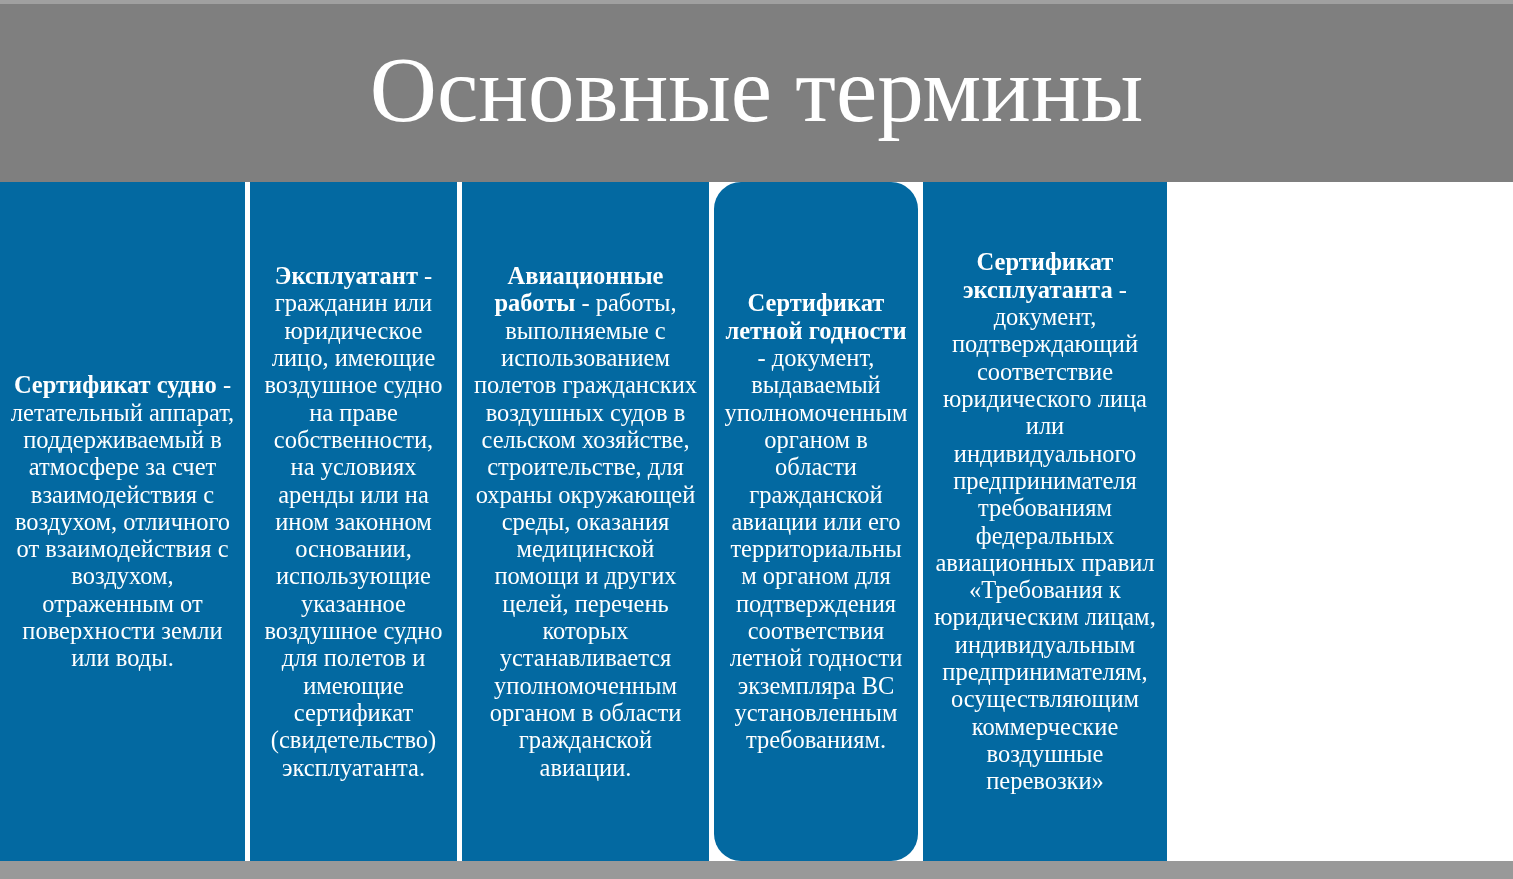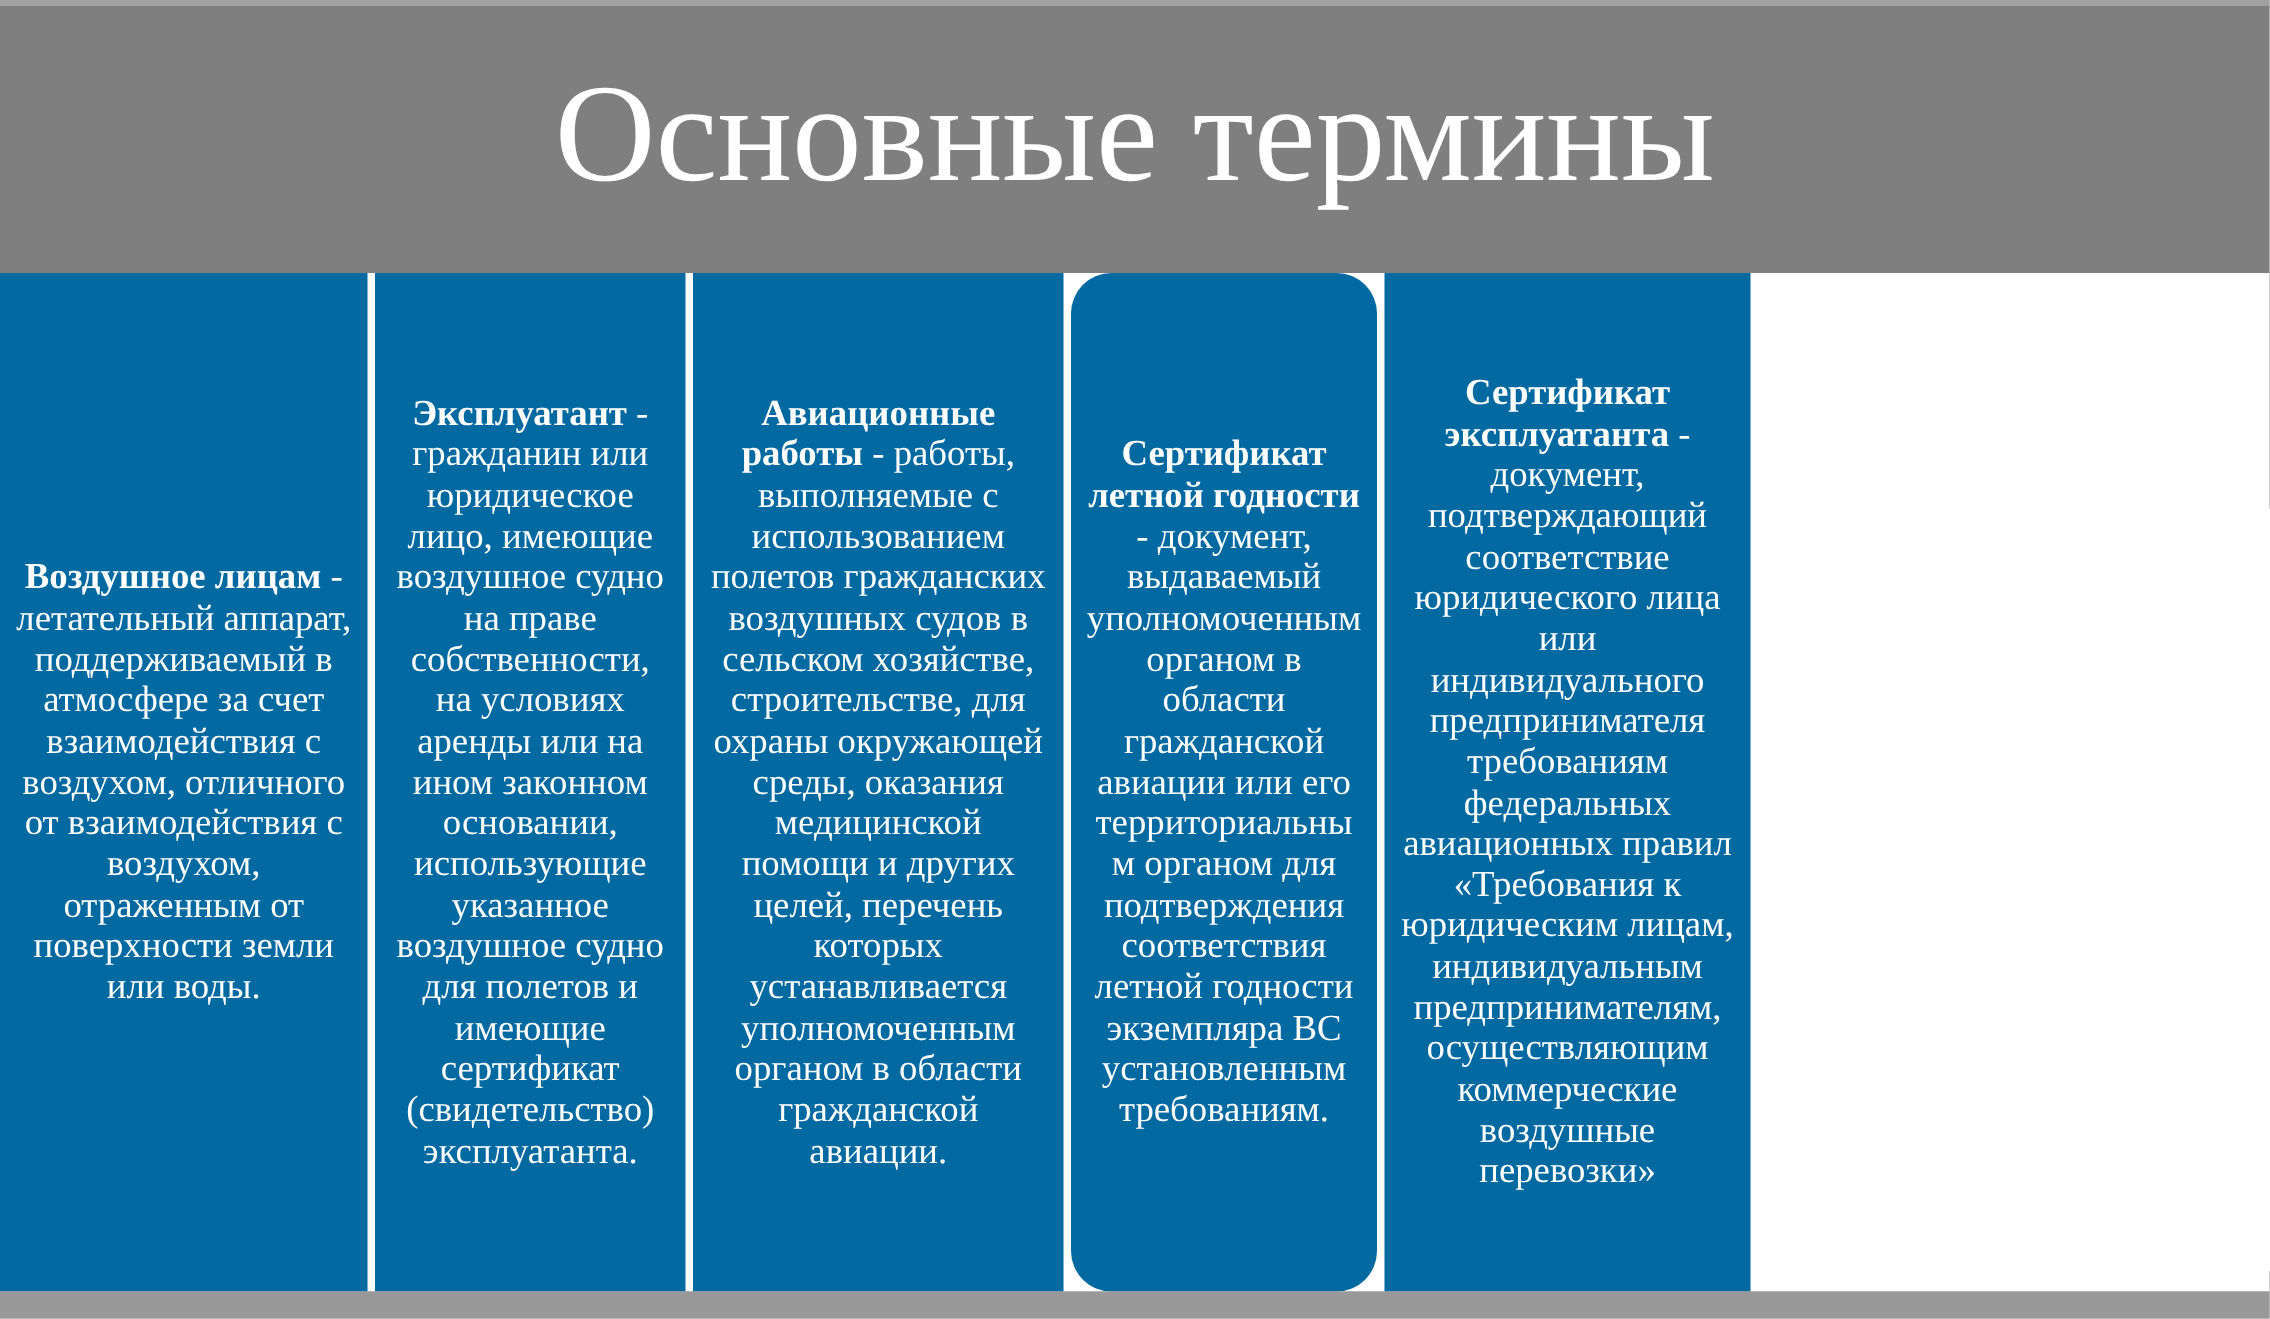--- a/index.html
+++ b/index.html
@@ -111,21 +111,21 @@
   <div class="top-strip"></div>
 
   <div class="title-band">
     <h1 class="slide-title">Основные термины</h1>
   </div>
 
   <div class="columns">
 
     <div class="term-col col-1">
       <div class="term-text">
-        <b>Воздушное лицам</b><span> - </span><span>летательный аппарат, поддерживаемый в атмосфере за счет взаимодействия с воздухом, отличного от взаимодействия с воздухом, отраженным от поверхности земли или воды.</span>
+        <b>Сертификат судно</b><span> - </span><span>летательный аппарат, поддерживаемый в атмосфере за счет взаимодействия с воздухом, отличного от взаимодействия с воздухом, отраженным от поверхности земли или воды.</span>
       </div>
     </div>
 
     <div class="term-col col-2">
       <div class="term-text">
         <b>Эксплуатант</b><span> - </span><span>гражданин или юридическое лицо, имеющие воздушное судно на праве собственности, на условиях аренды или на ином законном основании, использующие указанное воздушное судно для полетов и имеющие сертификат (свидетельство) эксплуатанта.</span>
       </div>
     </div>
 
     <div class="term-col col-3">

